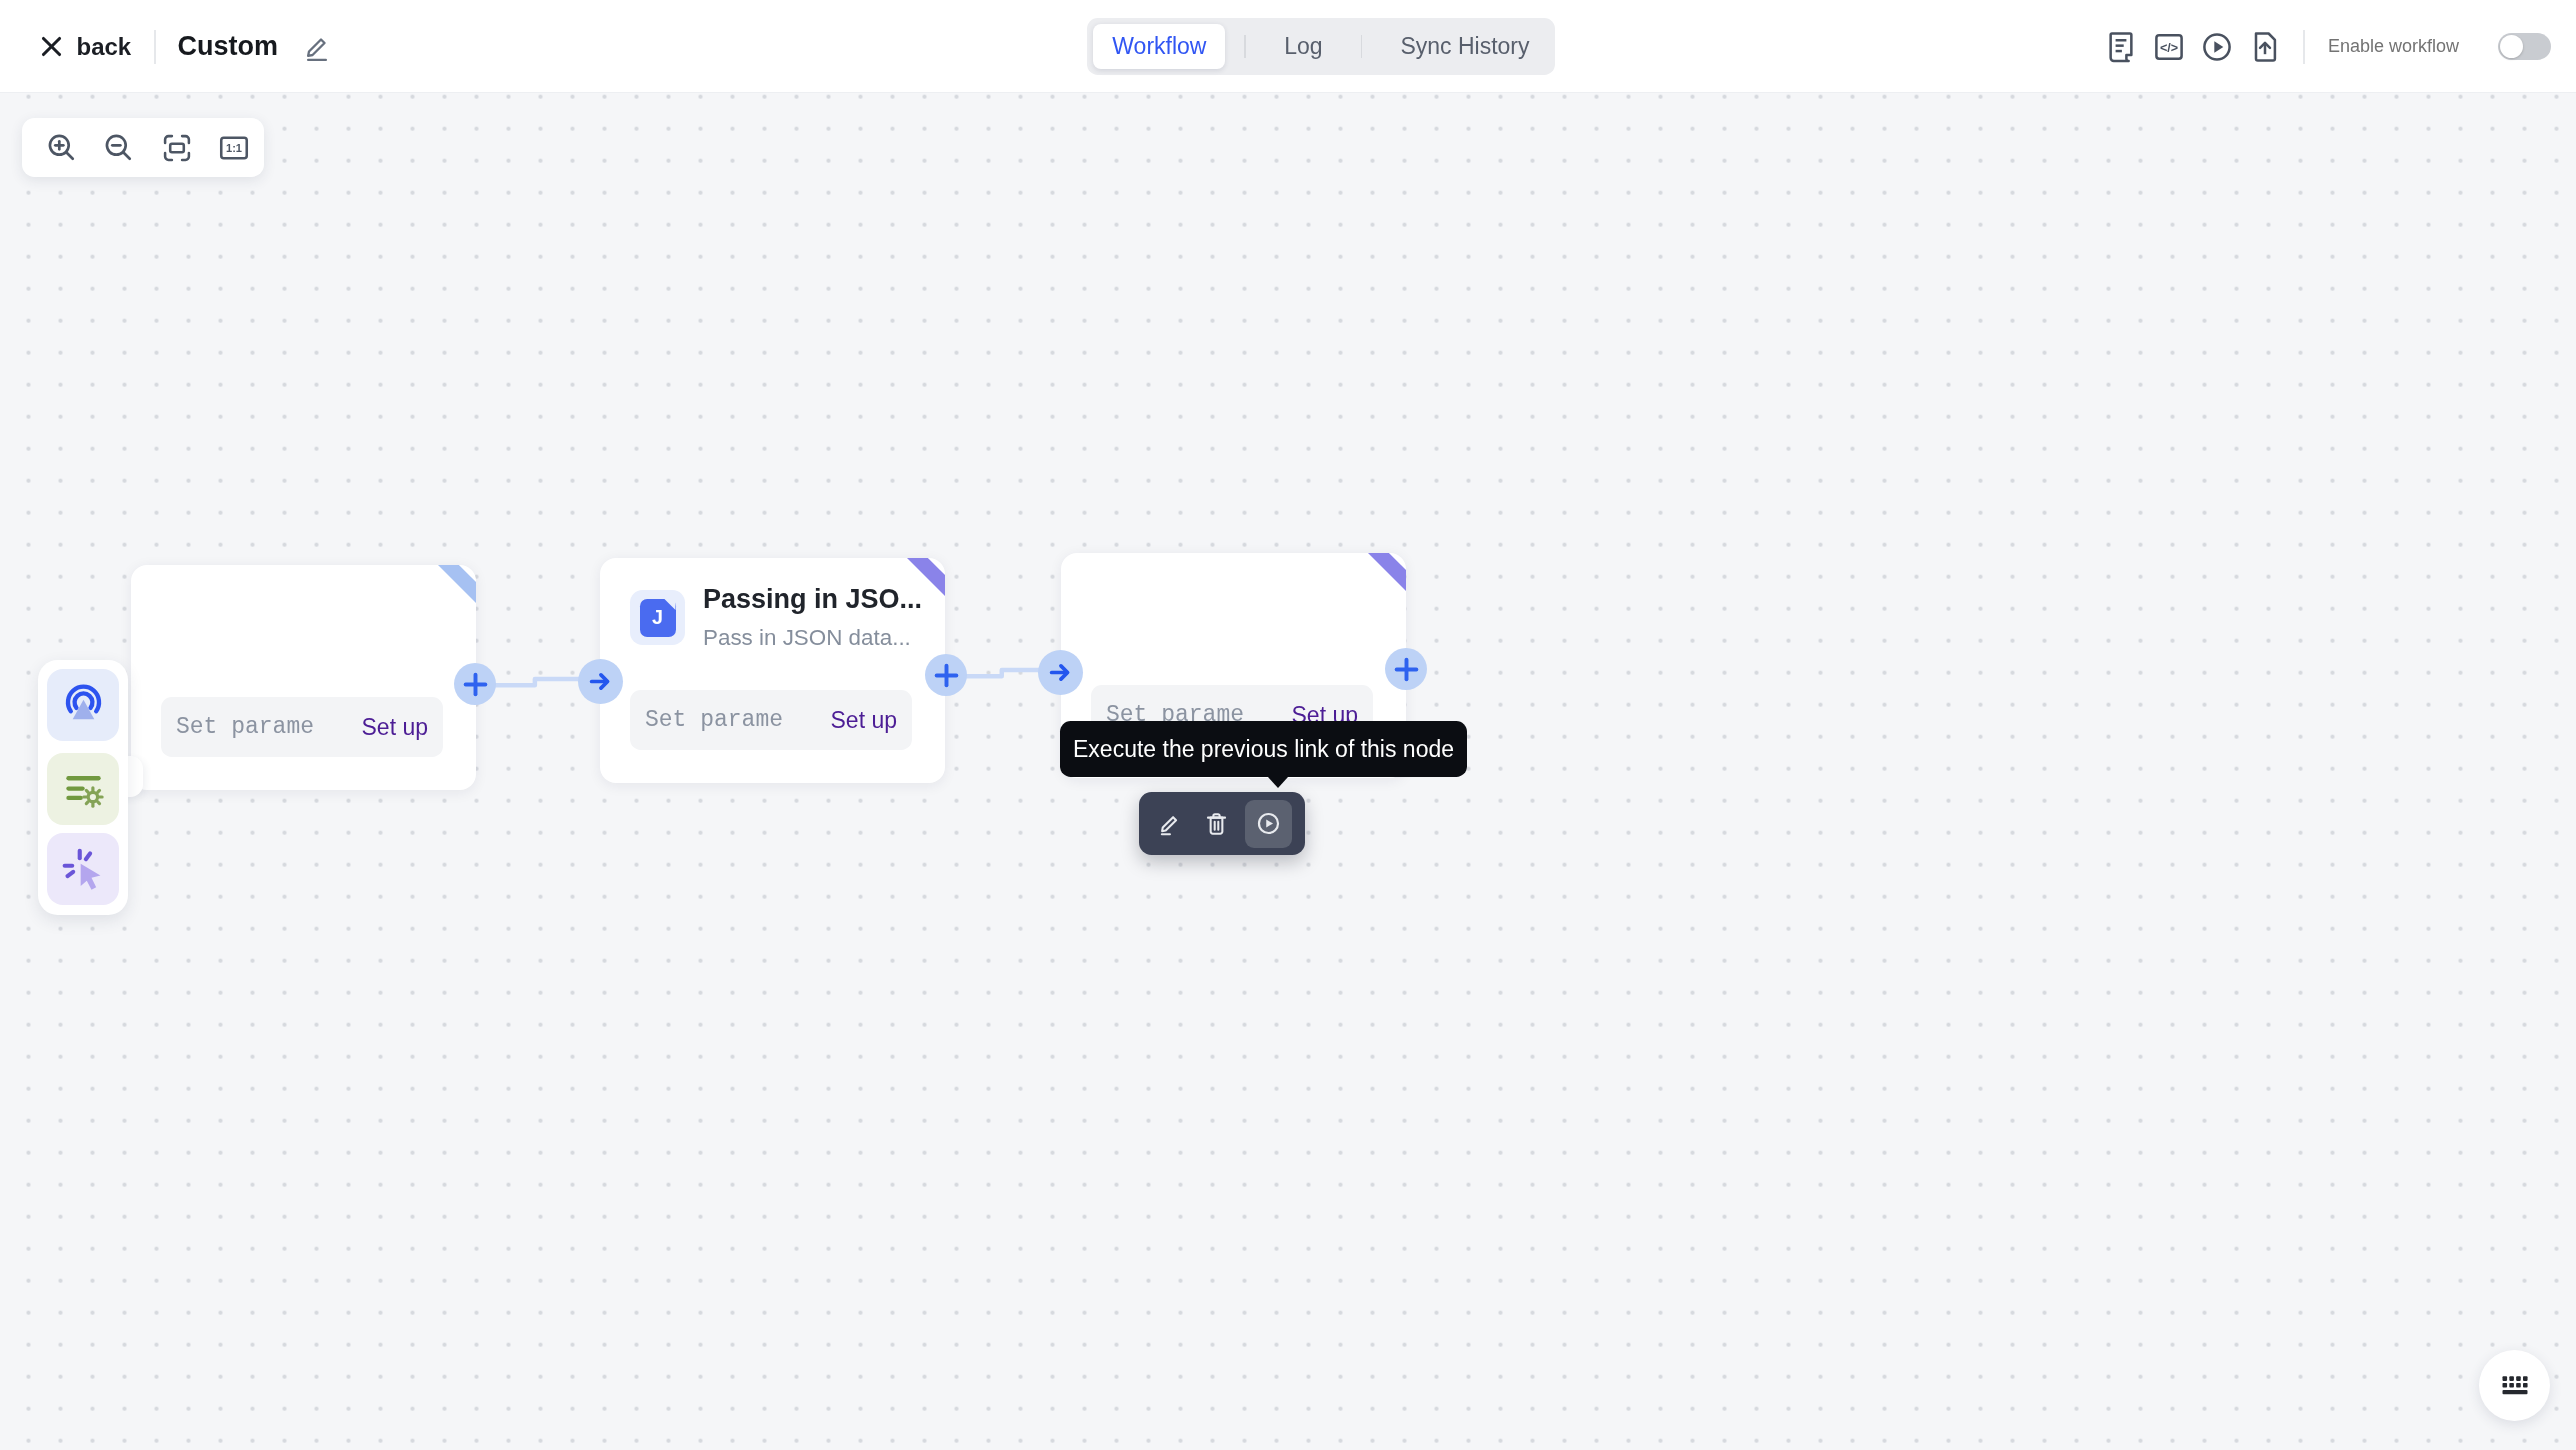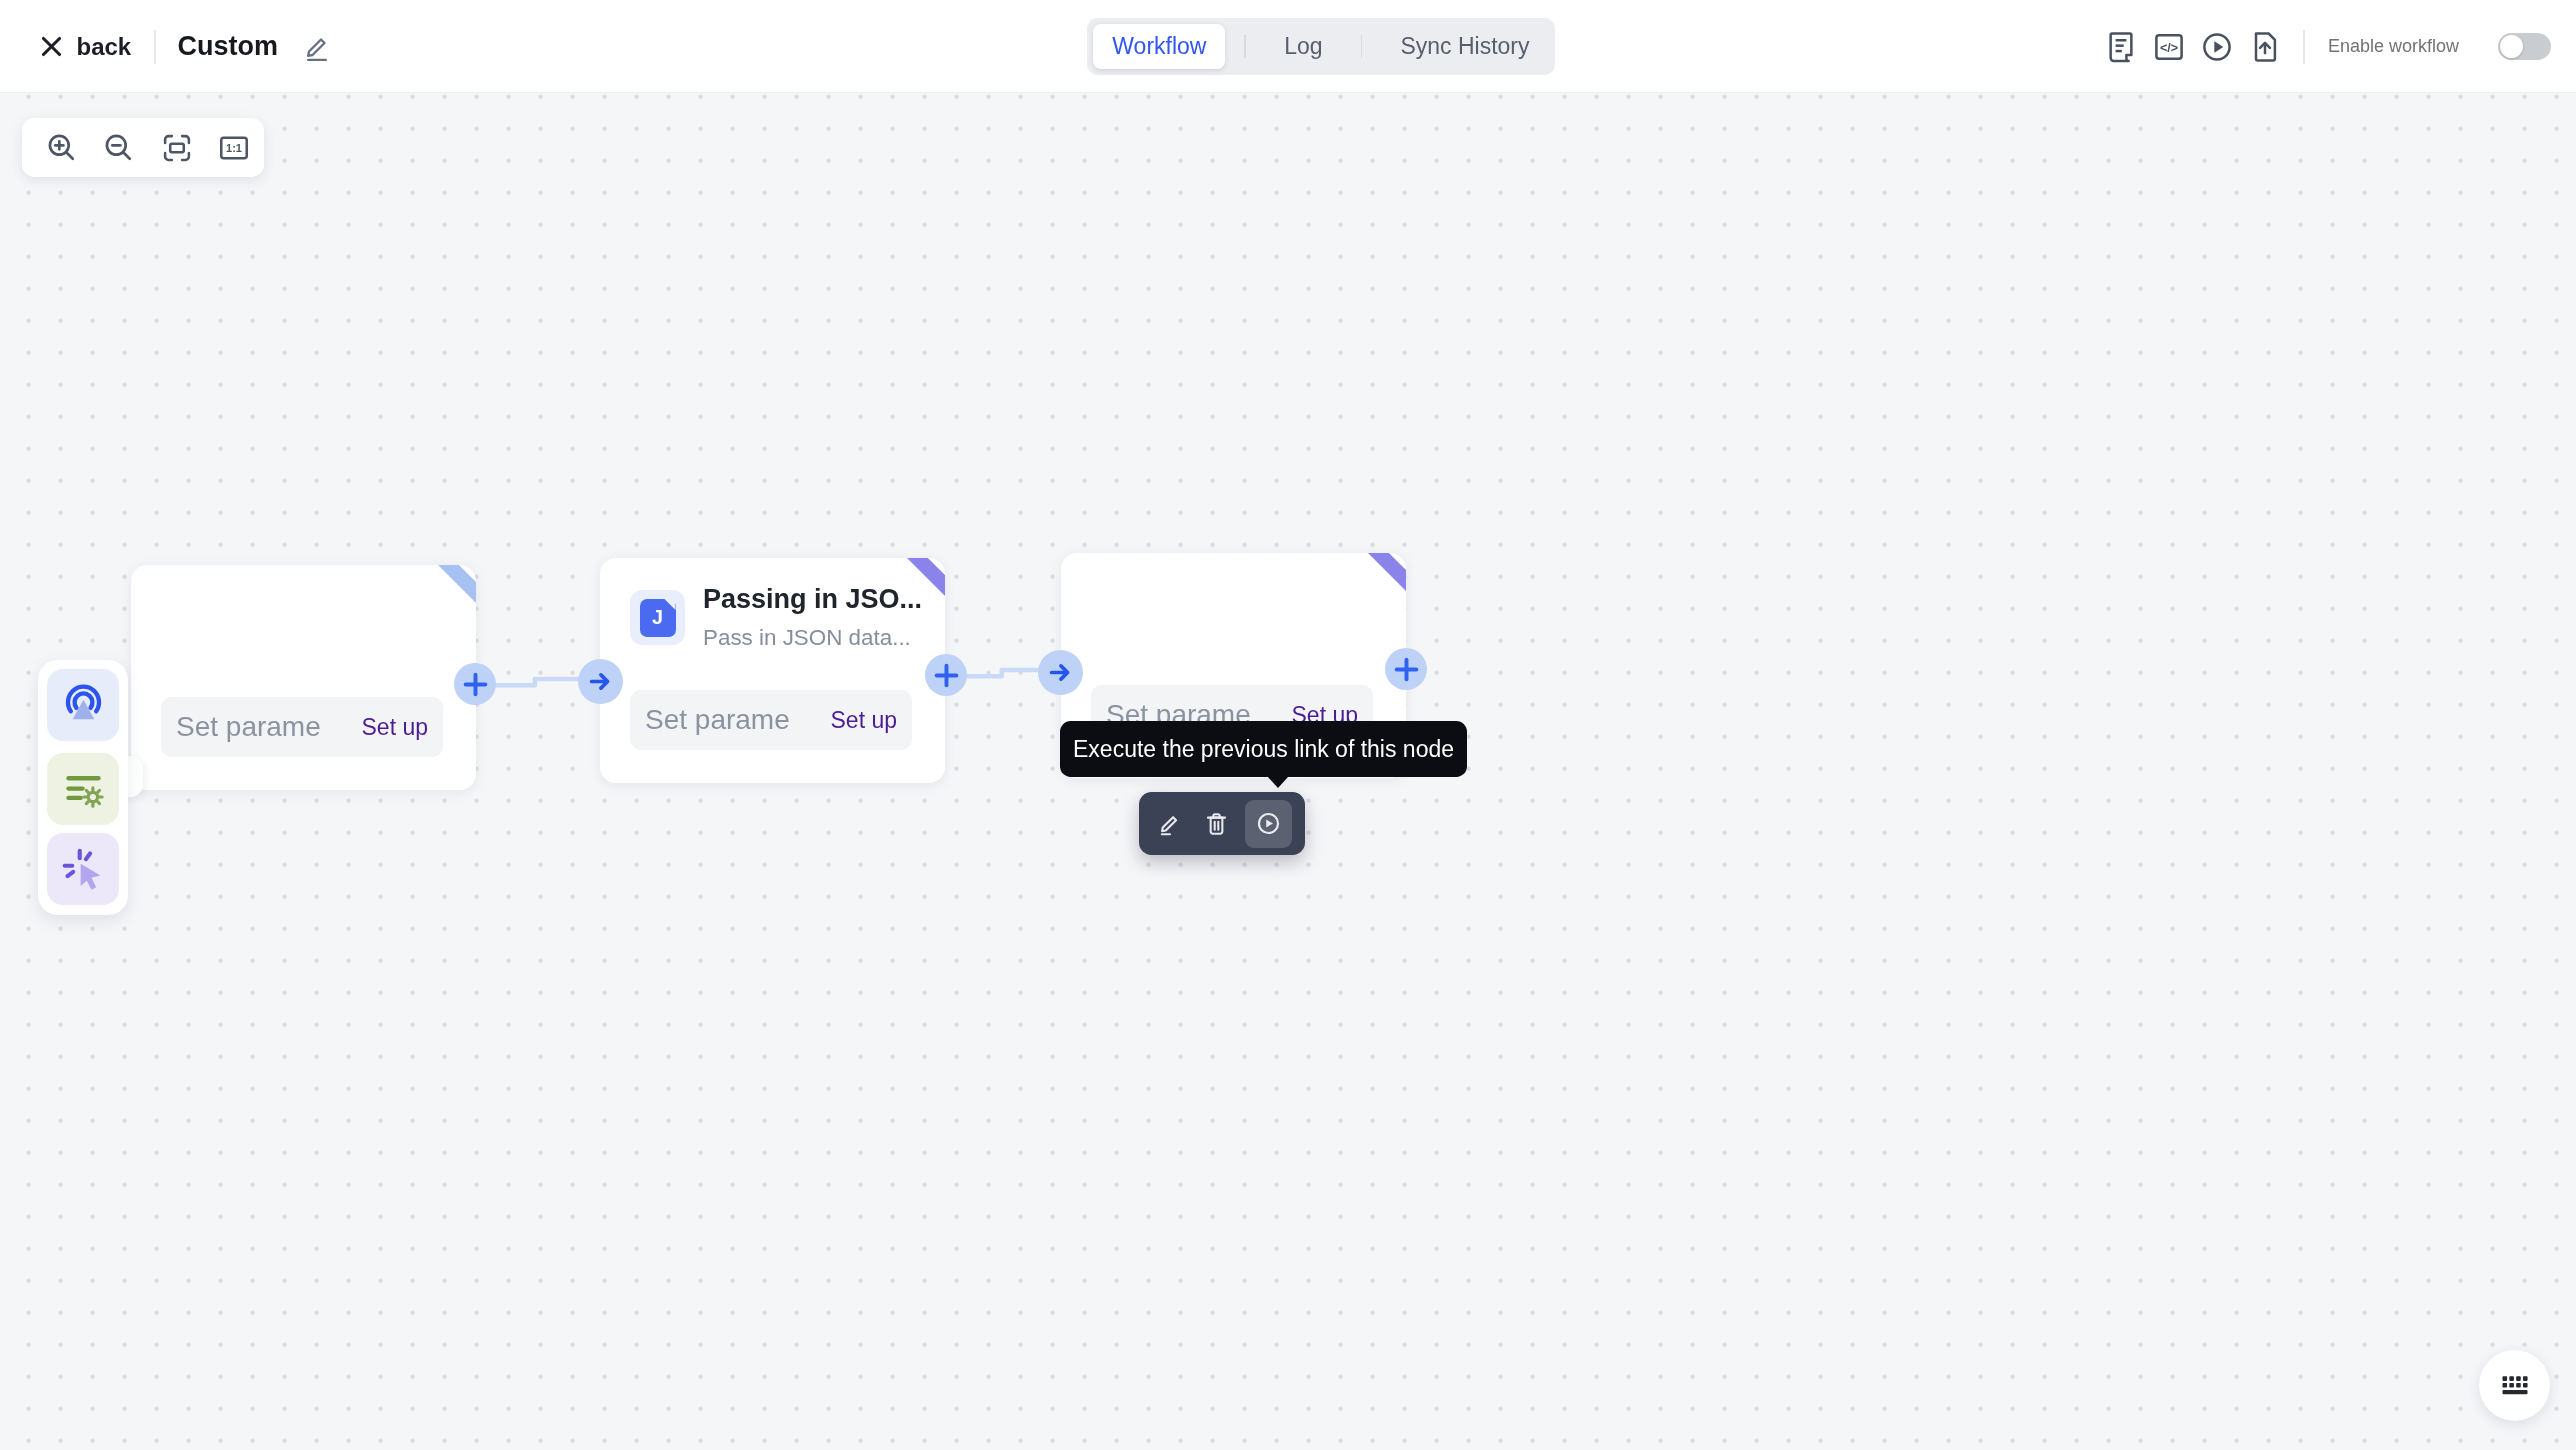--- a/index.html
+++ b/index.html
@@ -70,21 +70,21 @@
     clip-path:polygon(0 0, 55% 0, 100% 45%, 100% 100%); }
   .node-head { position:absolute; left:30px; top:32px; height:55px;
     display:flex; align-items:center; gap:18px; }
   .node-icon-tile { width:55px; height:55px; border-radius:12.5px; background:#e8eefc;
     display:flex; align-items:center; justify-content:center; flex:none; }
   .node-title { font-size:27px; font-weight:700; color:#20242b; white-space:nowrap; }
   .node-sub { font-size:22.4px; color:#858e9c; margin-top:10px; white-space:nowrap; }
   .set-bar { position:absolute; left:30px; top:132px; width:282px; height:60px;
     background:#f3f4f6; border-radius:10.7px; display:flex; align-items:center;
     justify-content:space-between; padding:0 15px; }
-  .param-label { font-size:28px; color:#8b93a1; white-space:nowrap; overflow:hidden; }
+  .param-label { font-size:23px; color:#8b93a1; white-space:nowrap; overflow:hidden;font-family:Liberation Mono, monospace; }
   .setup-btn { font-size:23px; font-weight:500; color:#4c1d95; cursor:pointer; white-space:nowrap; }
 
   
   .json-chip { width:36px; height:38px; background:#4a6bf0; border-radius:7.2px;
     position:relative; display:flex; align-items:center; justify-content:center; }
   .json-chip::after { content:""; position:absolute; top:0; right:0; width:11.6px; height:11.6px;
     background:#e8eefc; clip-path:polygon(0 0, 100% 0, 100% 100%); border-bottom-left-radius:6.3px; }
   .json-chip span { color:#fff; font-size:19.7px; font-weight:700; position:relative; z-index:1; }
 
   

